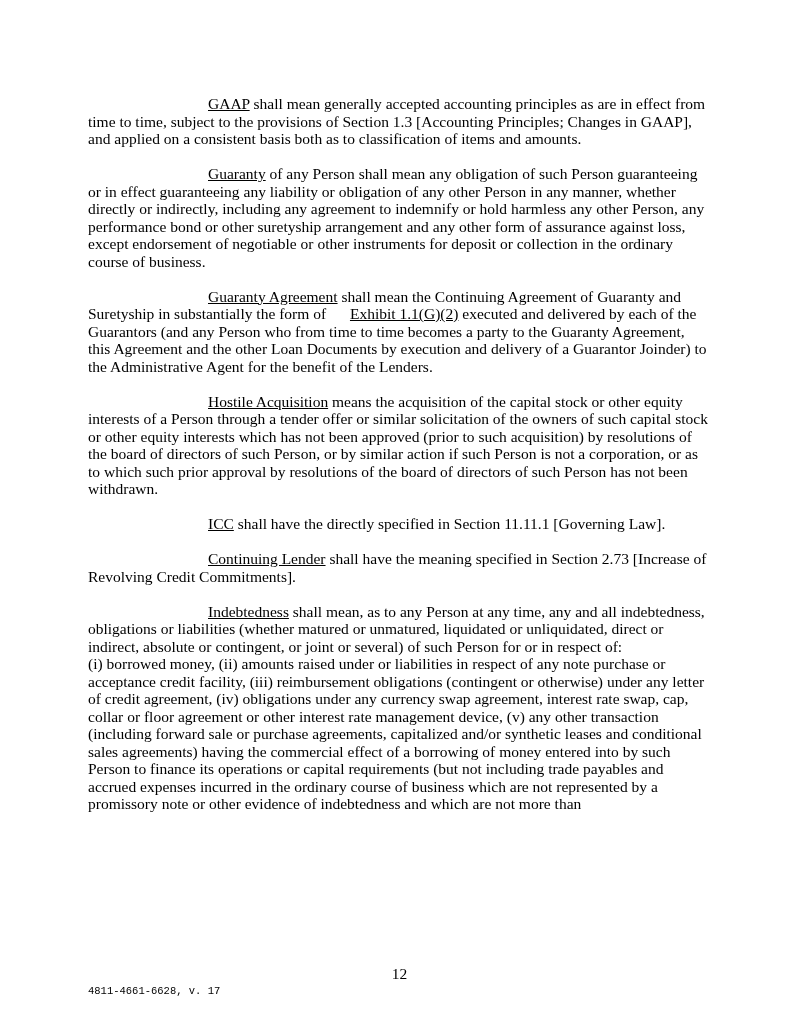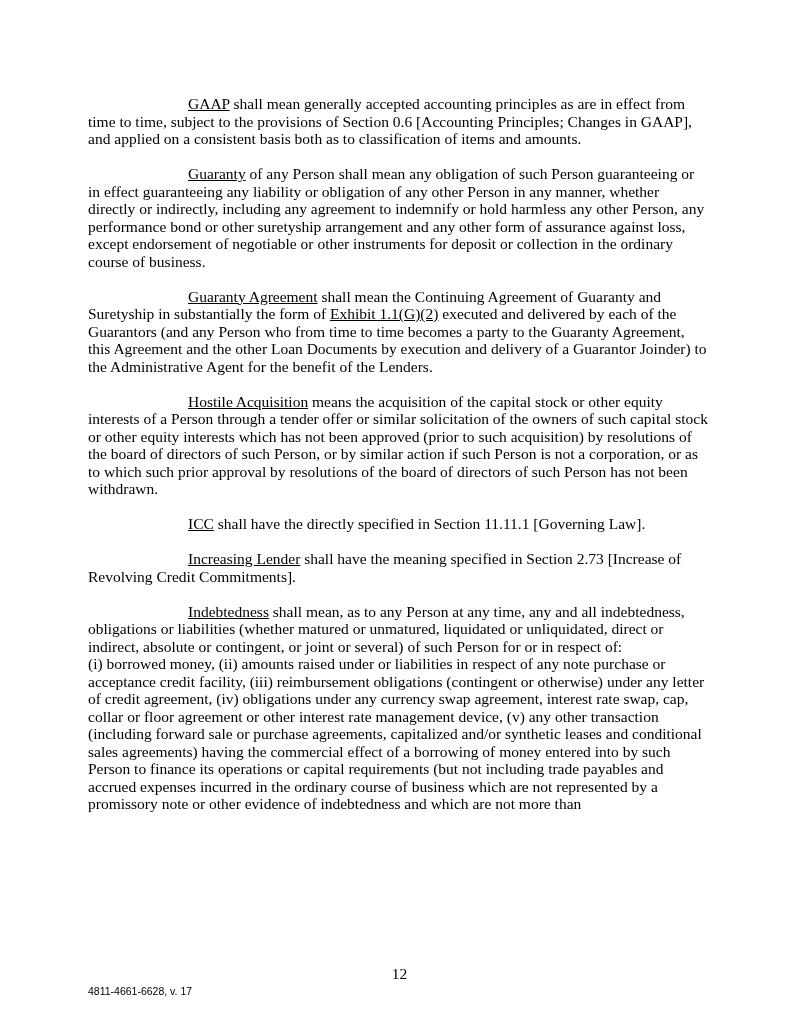--- a/index.html
+++ b/index.html
@@ -24,47 +24,48 @@
   }
   .content p {
     margin: 0 0 17.5px 0;
     font-size: 15.5px;
     line-height: 17.5px;
     text-indent: 100px;
     text-align: left;
   }
   .u {
     text-decoration: underline;
+    margin-left: 20px;
   }
   .page-number {
     position: absolute;
     top: 965px;
     left: 0;
     width: 100%;
     text-align: center;
     font-size: 15.5px;
     line-height: 17.5px;
   }
   .doc-id {
     position: absolute;
     left: 88px;
     top: 985px;
-    font-family: Liberation Sans, sans-serif;
+    font-family: Liberation Mono, monospace;
     font-size: 10.5px;
     line-height: 12px;
   }
 </style>
 </head>
 <body>
 
 <div class="page">
   <main class="content" id="paragraphs">
-      <p><span class="u">GAAP</span><span> shall mean generally accepted accounting principles as are in effect from time to time, subject to the provisions of Section 0.6 [Accounting Principles; Changes in GAAP], and applied on a consistent basis both as to classification of items and amounts.</span></p>
+      <p><span class="u">GAAP</span><span> shall mean generally accepted accounting principles as are in effect from time to time, subject to the provisions of Section 1.3 [Accounting Principles; Changes in GAAP], and applied on a consistent basis both as to classification of items and amounts.</span></p>
       <p><span class="u">Guaranty</span><span> of any Person shall mean any obligation of such Person guaranteeing or in effect guaranteeing any liability or obligation of any other Person in any manner, whether directly or indirectly, including any agreement to indemnify or hold harmless any other Person, any performance bond or other suretyship arrangement and any other form of assurance against loss, except endorsement of negotiable or other instruments for deposit or collection in the ordinary course of business.</span></p>
       <p><span class="u">Guaranty Agreement</span><span> shall mean the Continuing Agreement of Guaranty and Suretyship in substantially the form of </span><span class="u">Exhibit 1.1(G)(2)</span><span> executed and delivered by each of the Guarantors (and any Person who from time to time becomes a party to the Guaranty Agreement, this Agreement and the other Loan Documents by execution and delivery of a Guarantor Joinder) to the Administrative Agent for the benefit of the Lenders.</span></p>
       <p><span class="u">Hostile Acquisition</span><span> means the acquisition of the capital stock or other equity interests of a Person through a tender offer or similar solicitation of the owners of such capital stock or other equity interests which has not been approved (prior to such acquisition) by resolutions of the board of directors of such Person, or by similar action if such Person is not a corporation, or as to which such prior approval by resolutions of the board of directors of such Person has not been withdrawn.</span></p>
       <p><span class="u">ICC</span><span> shall have the directly specified in Section 11.11.1 [Governing Law].</span></p>
-      <p><span class="u">Increasing Lender</span><span> shall have the meaning specified in Section 2.73 [Increase of Revolving Credit Commitments].</span></p>
+      <p><span class="u">Continuing Lender</span><span> shall have the meaning specified in Section 2.73 [Increase of Revolving Credit Commitments].</span></p>
       <p><span class="u">Indebtedness</span><span> shall mean, as to any Person at any time, any and all indebtedness, obligations or liabilities (whether matured or unmatured, liquidated or unliquidated, direct or indirect, absolute or contingent, or joint or several) of such Person for or in respect of:</span><br><span>(i) borrowed money, (ii) amounts raised under or liabilities in respect of any note purchase or acceptance credit facility, (iii) reimbursement obligations (contingent or otherwise) under any letter of credit agreement, (iv) obligations under any currency swap agreement, interest rate swap, cap, collar or floor agreement or other interest rate management device, (v) any other transaction (including forward sale or purchase agreements, capitalized and/or synthetic leases and conditional sales agreements) having the commercial effect of a borrowing of money entered into by such Person to finance its operations or capital requirements (but not including trade payables and accrued expenses incurred in the ordinary course of business which are not represented by a promissory note or other evidence of indebtedness and which are not more than</span></p>
     </main>
   <div class="page-number">12</div>
   <div class="doc-id">4811-4661-6628, v. 17</div>
 </div>
 
 </body></html>

